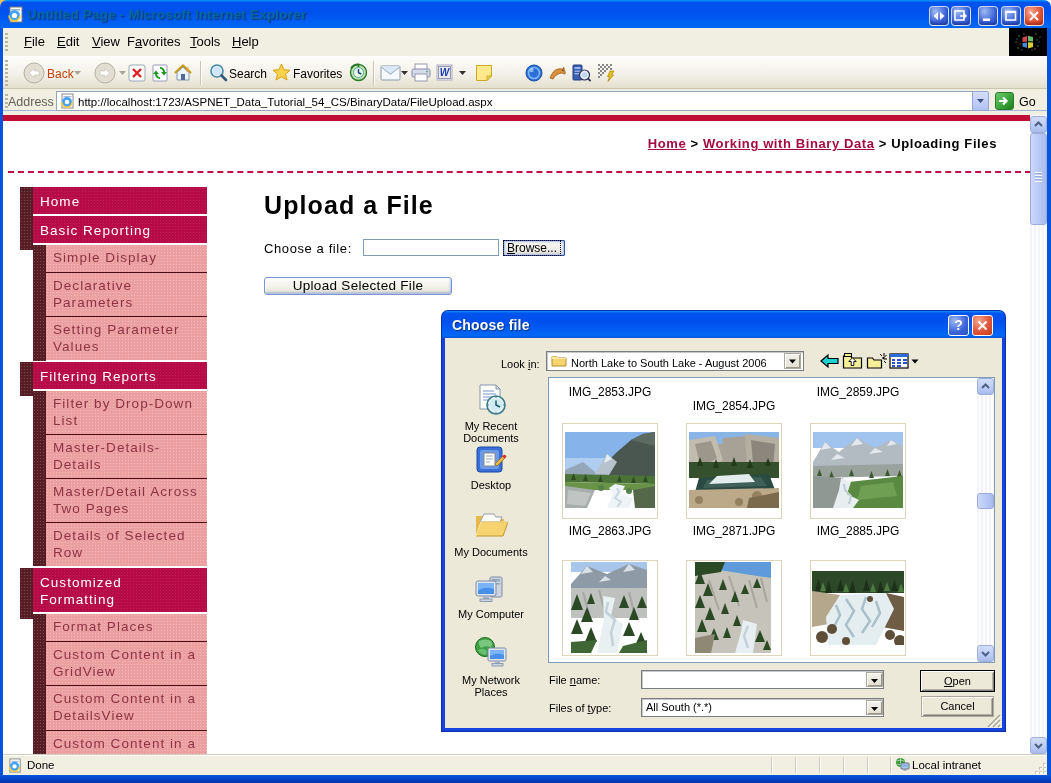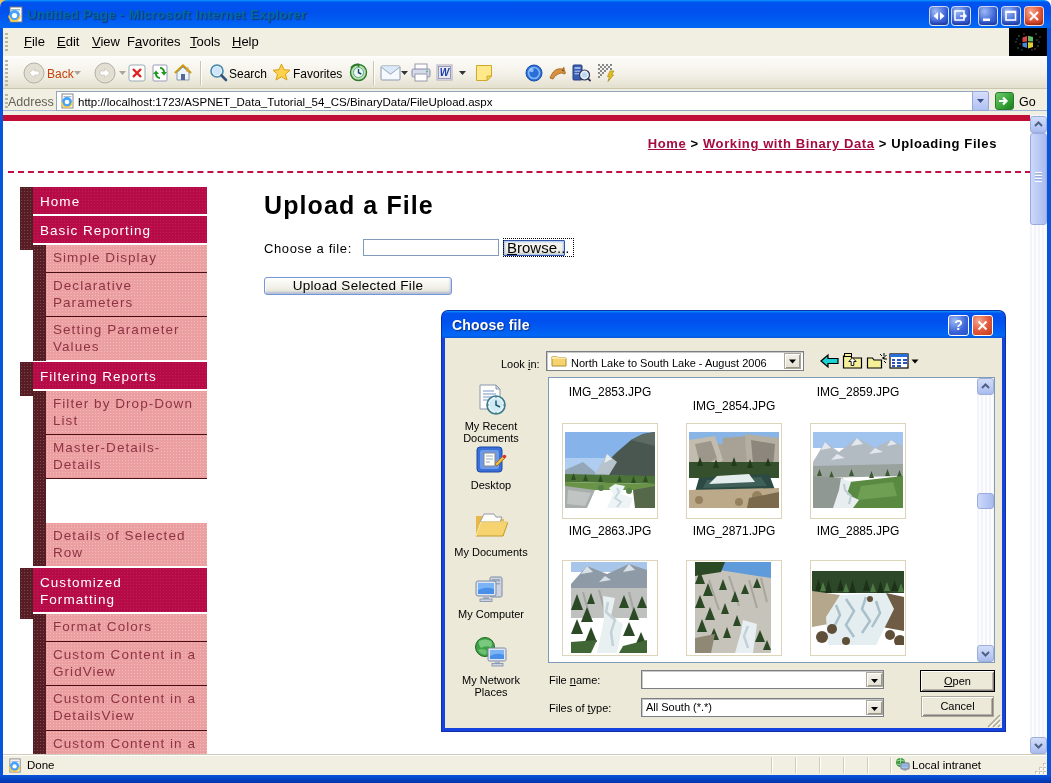--- a/index.html
+++ b/index.html
@@ -33,21 +33,21 @@
 .crumb a{color:#a50b41}
 .dash{left:5px;top:50px;width:1023px;height:0;border-top:2px dashed #c21047}
 
 .sbbar{width:13px;background-color:#571c24;background-image:radial-gradient(circle,rgba(150,160,150,.38) .55px,transparent .7px);background-size:3px 3px}
 .sbtop{left:30px;width:174px;background-color:#b60b46;background-image:radial-gradient(circle,rgba(255,255,255,.09) .5px,transparent .65px);background-size:3px 3px;color:#fff;font-size:13.5px;letter-spacing:1.05px;padding:6px 2px 0 7px;line-height:17px}
 .sbsub{left:43px;width:161px;background-color:#ec9fa1;background-image:radial-gradient(circle,rgba(255,255,255,.30) .5px,transparent .65px);background-size:3px 3px;color:#8e3344;font-size:13.5px;letter-spacing:1.05px;padding:4px 2px 0 7px;line-height:17px}
 
 .h2{left:261px;top:70px;font-size:25px;font-weight:bold;color:#000;letter-spacing:1.1px}
 .lbl{font-size:13px;letter-spacing:.6px;color:#000}
 .fileinput{left:360px;top:118px;width:136px;height:17px;background:#fff;border:1px solid #7f9db9}
-.browsebtn{left:500px;top:119px;width:62px;height:16px;border-radius:1px;border:1px solid #2f53a8;background:linear-gradient(180deg,#f8f7f3,#efeee8 60%,#e0ddd0);box-shadow:inset 0 0 2px 1px #a8c0ea;font-size:15px;text-align:center;line-height:14px}
+.browsebtn{left:500px;top:119px;width:62px;height:16px;border-radius:1px;border:1px solid #2f53a8;background:linear-gradient(180deg,#f8f7f3,#efeee8 60%,#e0ddd0);box-shadow:inset 0 0 2px 1px #a8c0ea;font-size:12px;text-align:left;line-height:14px}
 .upbtn{left:261px;top:156px;width:188px;height:18px;border-radius:3px;border:1px solid #7796d8;background:linear-gradient(180deg,#fefefc,#f2f1ea 55%,#e5e2d4);box-shadow:inset -1px -2px 2px rgba(130,155,215,.5),inset 1px 1px 0 #fff;font-size:13.5px;text-align:center;line-height:16px;letter-spacing:.3px}
 
 .sbtrack{left:1030px;top:115px;width:17px;height:639px;background:repeating-linear-gradient(90deg,#f3f3fb 0 2px,#fdfdfe 2px 4px)}
 .scbtn{left:1030px;width:17px;height:17px;border-radius:3px;background:linear-gradient(180deg,#d3ddfa,#bccbf4 60%,#a8bbee);border:1px solid #9daed8;color:#2a3f8e}
 .scthumb{left:1030px;top:133px;width:17px;height:92px;border-radius:3px;background:linear-gradient(90deg,#cdd9fa,#bac9f5 50%,#a9bbee);border:1px solid #9cabdd}
 
 .statusbar{left:3px;top:754px;width:1044px;height:21px;background:#f1eee2;border-top:1px solid #cfccba;box-shadow:inset 0 1px 0 #fff}
 .stsep{top:757px;width:2px;height:16px;background:linear-gradient(90deg,#cfccba 50%,#fff 50%)}
 .sttext{top:759px;font-size:11.5px;color:#000}
 
@@ -292,23 +292,24 @@
  <div class="ab sbbar" style="left:30px;top:493px;height:140px"></div>
 
  <div class="ab sbtop" style="top:66px;height:27px">Home</div>
  <div class="ab sbtop" style="top:95px;height:27px">Basic Reporting</div>
  <div class="ab sbsub" style="top:124px;height:28px;border-bottom:1px solid #4a0d15">Simple Display</div>
  <div class="ab sbsub" style="top:152px;height:44px;border-bottom:1px solid #4a0d15">Declarative<br>Parameters</div>
  <div class="ab sbsub" style="top:196px;height:43px">Setting Parameter<br>Values</div>
  <div class="ab sbtop" style="top:241px;height:27px">Filtering Reports</div>
  <div class="ab sbsub" style="top:270px;height:44px;border-bottom:1px solid #4a0d15">Filter by Drop-Down<br>List</div>
  <div class="ab sbsub" style="top:314px;height:44px;border-bottom:1px solid #4a0d15">Master-Details-<br>Details</div>
+ <div class="ab sbsub" style="top:358px;height:44px;border-bottom:1px solid #4a0d15">Master/Detail Across<br>Two Pages</div>
  <div class="ab sbsub" style="top:402px;height:43px">Details of Selected<br>Row</div>
  <div class="ab sbtop" style="top:447px;height:44px">Customized<br>Formatting</div>
- <div class="ab sbsub" style="top:493px;height:28px;border-bottom:1px solid #4a0d15">Format Colors</div>
+ <div class="ab sbsub" style="top:493px;height:28px;border-bottom:1px solid #4a0d15">Format Places</div>
  <div class="ab sbsub" style="top:521px;height:44px;border-bottom:1px solid #4a0d15">Custom Content in a<br>GridView</div>
  <div class="ab sbsub" style="top:565px;height:45px;border-bottom:1px solid #4a0d15">Custom Content in a<br>DetailsView</div>
  <div class="ab sbsub" style="top:610px;height:30px">Custom Content in a</div>
 
  <div class="ab h2">Upload a File</div>
  <div class="ab lbl" style="left:261px;top:120px">Choose a file:</div>
  <div class="ab fileinput"></div>
  <div class="ab browsebtn"><span style="outline:1px dotted #000;padding:0 3px"><span style="text-decoration:underline">B</span>rowse...</span></div>
  <div class="ab upbtn">Upload Selected File</div>
 </div>

